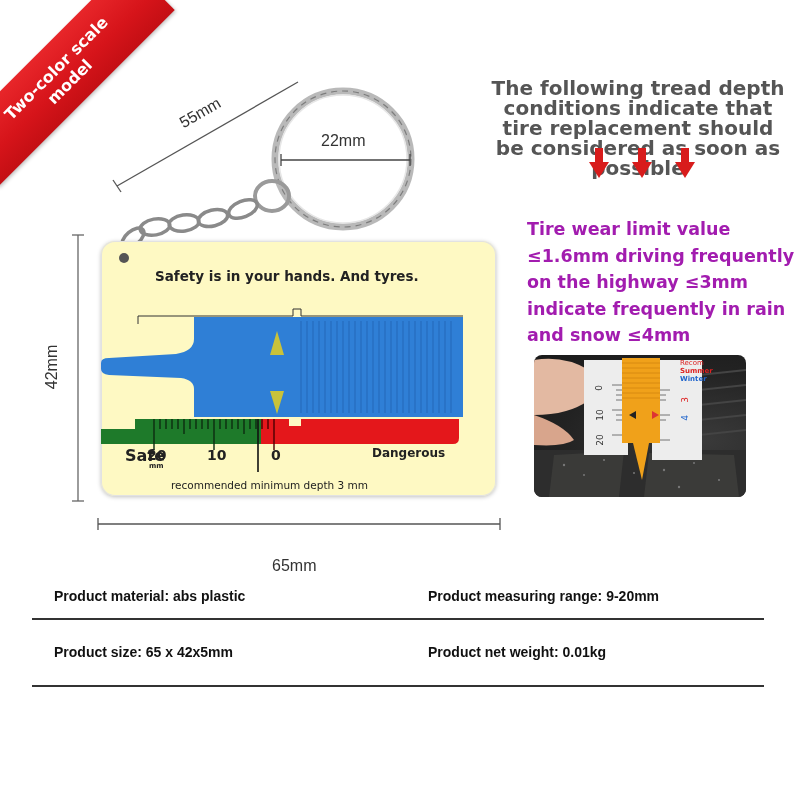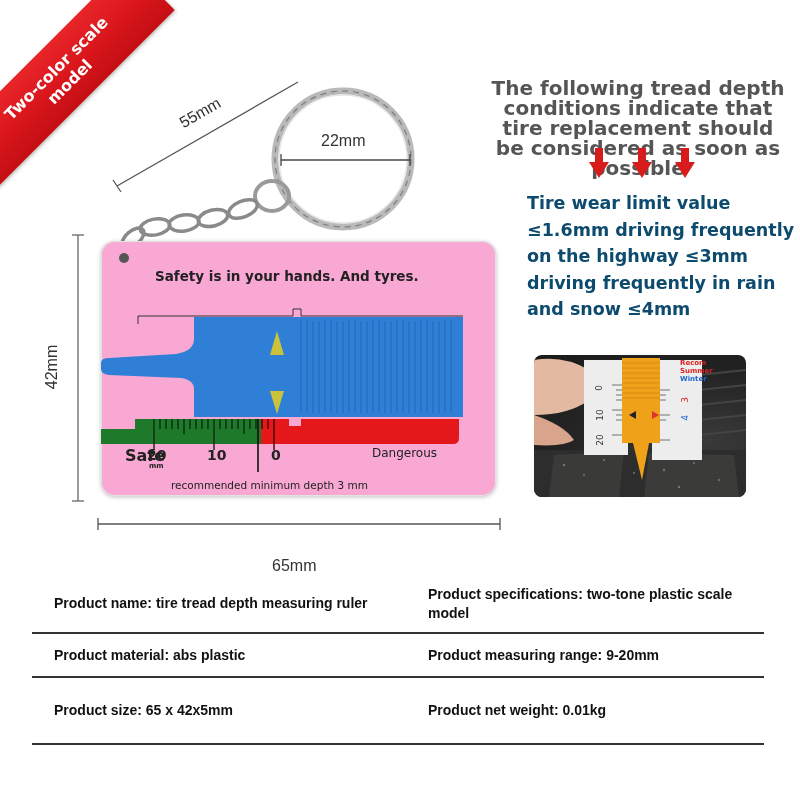--- a/index.html
+++ b/index.html
@@ -22,35 +22,35 @@
     .info-head {
       position: absolute; left: 488px; top: 78px; width: 300px;
       text-align: center; font-weight: bold; font-size: 20px; line-height: 20px; color: #555;
     }
     .arrows { position: absolute; left: 585px; top: 148px; width: 120px; height: 34px; }
     .arrow { position: absolute; top: 0; width: 20px; height: 32px; }
     .arrow .shaft { position: absolute; left: 6px; top: 0; width: 8px; height: 16px; background: #d81c1c; }
     .arrow .head { position: absolute; left: 0; top: 14px; width: 0; height: 0;
       border-left: 10px solid transparent; border-right: 10px solid transparent; border-top: 16px solid #d81c1c; }
     .wear-text {
-      position: absolute; left: 527px; top: 190px; width: 270px;
-      font-weight: bold; font-size: 17.5px; line-height: 26.5px; color: #0c4a6e;
+      position: absolute; left: 527px; top: 216px; width: 270px;
+      font-weight: bold; font-size: 17.5px; line-height: 26.5px; color: #a21caf;
     }
 
     
     .photo {
       position: absolute; left: 534px; top: 355px; width: 212px; height: 142px;
       border-radius: 8px; overflow: hidden;
       background: radial-gradient(ellipse at 80% 60%, #3a3a3a 0%, #222 60%, #1a1a1a 100%);
     }
 
     
     .card {
       position: absolute; left: 101px; top: 241px; width: 395px; height: 255px;
-      background: #f9a8d4; border-radius: 14px;
+      background: #fef9c3; border-radius: 14px;
       box-shadow: 0 1px 4px rgba(0,0,0,0.25), inset 0 0 0 1px #e2e2e2;
     }
     .card-title {
       position: absolute; left: 54px; top: 27px;
       font-weight: bold; font-size: 13.5px; color: #222;
     }
 
     table.specs { position: absolute; left: 32px; top: 575px; width: 732px; border-collapse: collapse; }
     table.specs td {
       font-weight: bold; font-size: 14px; color: #111; vertical-align: middle;
@@ -178,21 +178,21 @@
       <line x1="173" y1="178" x2="173" y2="209"></line>
     </g>
 
     <line x1="157" y1="178" x2="157" y2="231" stroke="#111" stroke-width="1.6"></line>
   </svg>
   <div style="position:absolute;left:24px;top:205px;font-size:16px;font-weight:bold;color:#222;">Safe</div>
   <div style="position:absolute;left:46px;top:206px;font-size:14px;font-weight:bold;color:#222;">20</div>
   <div style="position:absolute;left:48px;top:221px;font-size:7px;font-weight:bold;color:#222;">mm</div>
   <div style="position:absolute;left:106px;top:206px;font-size:14px;font-weight:bold;color:#222;">10</div>
   <div style="position:absolute;left:170px;top:206px;font-size:14px;font-weight:bold;color:#222;">0</div>
-  <div style="position:absolute;left:271px;top:205px;font-size:12px;font-weight:normal;color:#222;">Dangerous</div>
+  <div style="position:absolute;left:271px;top:205px;font-size:12px;font-weight:bold;color:#222;">Dangerous</div>
   <div style="position:absolute;left:70px;top:238px;font-size:10.5px;font-weight:normal;color:#222;">recommended minimum depth 3 mm</div>
 </div>
 
 <div class="info-head">The following tread depth conditions indicate that tire replacement should be considered as soon as possible</div>
 <div class="arrows">
   <div class="arrow" style="left:4px">
       <div class="shaft"></div>
       <div class="head"></div>
     </div>
   <div class="arrow" style="left:47px">
@@ -201,21 +201,21 @@
     </div>
   <div class="arrow" style="left:90px">
       <div class="shaft"></div>
       <div class="head"></div>
     </div>
 </div>
 <div class="wear-text">
   <div>Tire wear limit value</div>
   <div>≤1.6mm driving frequently</div>
   <div>on the highway ≤3mm</div>
-  <div>driving frequently in rain</div>
+  <div>indicate frequently in rain</div>
   <div>and snow ≤4mm</div>
 </div>
 
 <div class="photo">
   <svg width="212" height="142">
 
     <rect x="0" y="95" width="212" height="47" fill="#2d2d2d"></rect>
     <path d="M 20 100 L 90 96 L 85 142 L 15 142 Z" fill="#3a3a38"></path>
     <path d="M 115 98 L 200 100 L 205 142 L 110 142 Z" fill="#3b3b39"></path>
     <g fill="#777">
@@ -275,31 +275,27 @@
         <line x1="126" y1="60" x2="136" y2="60"></line>
       <line x1="126" y1="65" x2="132" y2="65"></line>
         <line x1="126" y1="85" x2="136" y2="85"></line>
     </g>
   </svg>
   <div style="position:absolute;left:62px;top:28px;font-size:9px;color:#333;transform:rotate(-90deg);">0</div>
   <div style="position:absolute;left:60px;top:55px;font-size:9px;color:#333;transform:rotate(-90deg);">10</div>
   <div style="position:absolute;left:60px;top:80px;font-size:9px;color:#333;transform:rotate(-90deg);">20</div>
   <div style="position:absolute;left:148px;top:40px;font-size:9px;color:#d22;transform:rotate(-90deg);">3</div>
   <div style="position:absolute;left:148px;top:58px;font-size:9px;color:#2266cc;transform:rotate(-90deg);">4</div>
-  <div style="position:absolute;left:146px;top:4px;font-size:7px;color:#d22;font-weight:bold;">Recom</div>
+  <div style="position:absolute;left:146px;top:4px;font-size:7px;color:#d22;font-weight:normal;">Recom</div>
   <div style="position:absolute;left:146px;top:12px;font-size:7px;color:#d22;font-weight:bold;">Summer</div>
   <div style="position:absolute;left:146px;top:20px;font-size:7px;color:#2266cc;font-weight:bold;">Winter</div>
 </div>
 
 <table class="specs">
   <tbody>
-      <tr style="height:58px;">
-    <td class="col-left">Product name: tire tread depth measuring ruler</td>
-    <td class="col-right">Product specifications: two-tone plastic scale model</td>
-  </tr>
   <tr style="height:44px;">
     <td class="col-left">Product material: abs plastic</td>
     <td class="col-right">Product measuring range: 9-20mm</td>
   </tr>
   <tr style="height:67px;">
     <td class="col-left">Product size: 65 x 42x5mm</td>
     <td class="col-right">Product net weight: 0.01kg</td>
   </tr>
 </tbody>
   </table>

